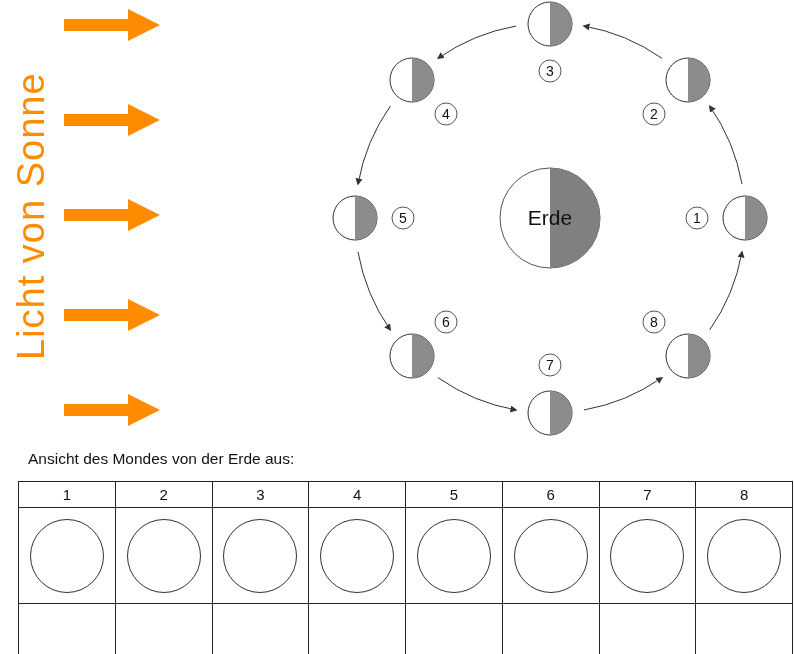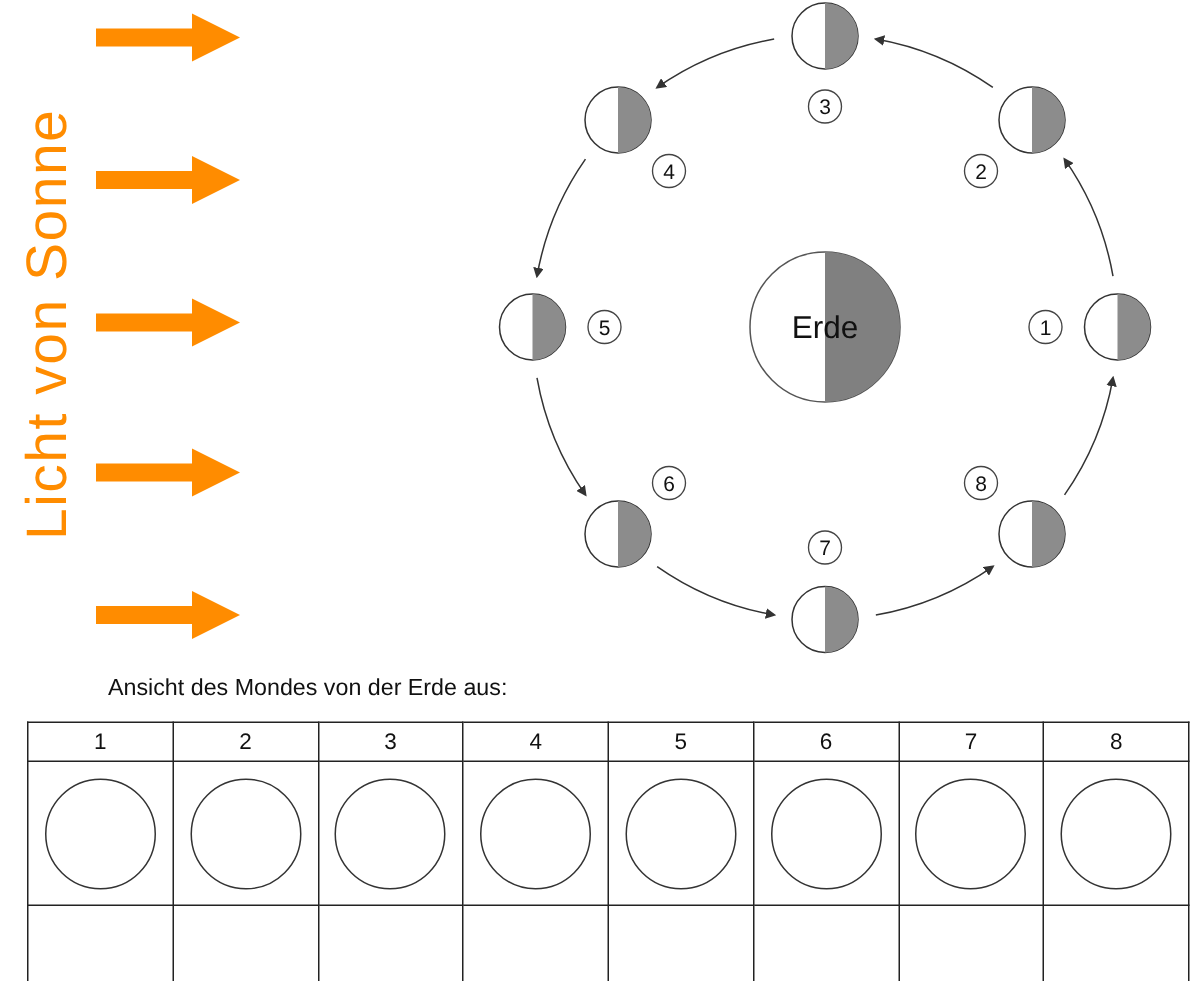--- a/index.html
+++ b/index.html
@@ -29,21 +29,21 @@
     font-size: 21px; fill: #111; text-anchor: middle;
   }
   .badge { fill: #fff; stroke: #444; stroke-width: 0.9; }
   .badge-text {
     font-family: "Liberation Sans", sans-serif;
     font-size: 14px; fill: #111; text-anchor: middle;
   }
   
   .caption {
     position: absolute; left: 28px; top: 450px;
-    font-size: 15.5px; color: #111; margin-left: 44px;
+    font-size: 15.5px; color: #111;
   }
   .answer-table {
     position: absolute; left: 18px; top: 481px;
     width: 775px; border-collapse: collapse; table-layout: fixed;
   }
   .answer-table th, .answer-table td {
     border: 1px solid #222; padding: 0; text-align: center;
   }
   .answer-table th { height: 25px; font-size: 15px; font-weight: normal; color: #111; }
   .answer-table td.circle-cell { height: 95px; vertical-align: middle; }

